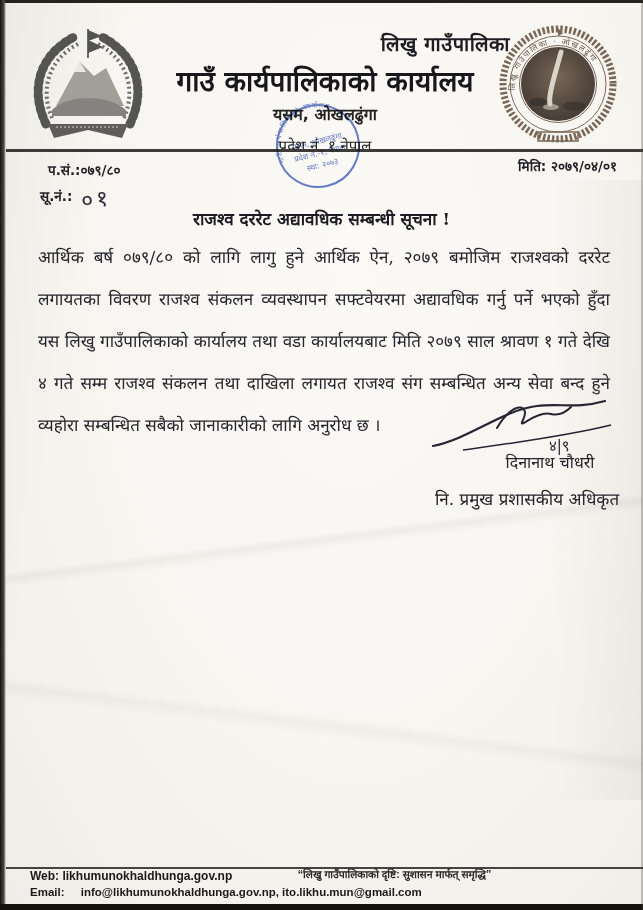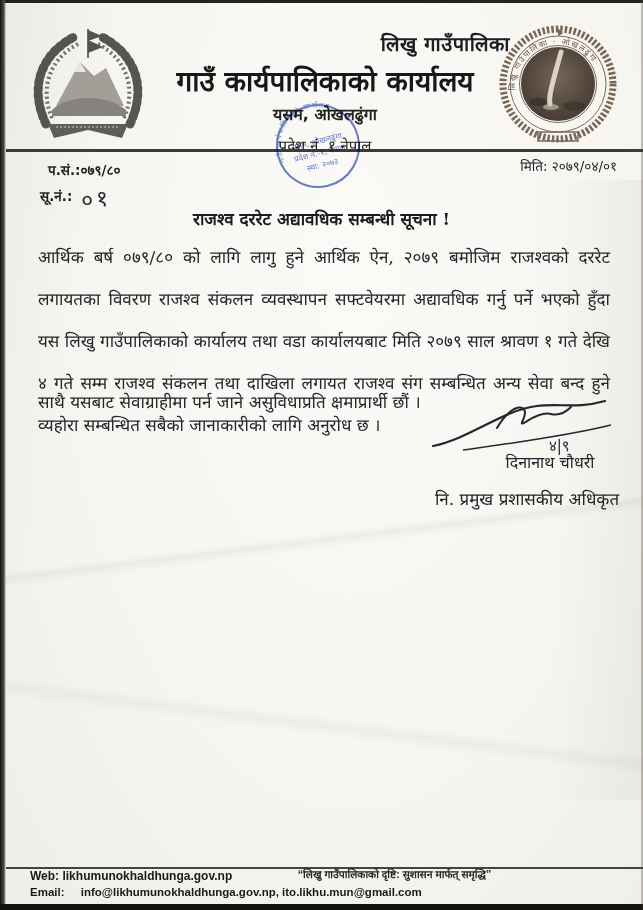--- a/index.html
+++ b/index.html
@@ -39,21 +39,21 @@
 
   .emblem { position:absolute; left:26px; top:26px; opacity:.88; }
   .seal   { position:absolute; left:492px; top:24px; opacity:.92; }
   .stamp  { position:absolute; left:243px; top:96px; z-index:5; opacity:.78; mix-blend-mode:multiply; }
 
   .rule-double { position:absolute; left:6px; right:0; top:149px;
     border-top:2px solid #3c3b37; height:3px; border-bottom:1px solid #3c3b37; }
 
   
   .ref  { position:absolute; left:48px; top:161px; font-size:13.5px; font-weight:700; color:#1e1e24; }
-  .date { position:absolute; right:26px; top:157px; font-size:13.5px; font-weight:400; color:#1e1e24;text-align:center; }
+  .date { position:absolute; right:26px; top:157px; font-size:13.5px; font-weight:700; color:#1e1e24;text-align:center; }
   .serial { position:absolute; left:40px; top:182px; font-size:13.5px; font-weight:700; color:#1e1e24; }
   .serial .hand { display:inline-block; font-size:23px; font-weight:300; color:#2f2d3a;
     transform:rotate(-6deg); margin-left:9px; vertical-align:-6px; letter-spacing:3px; }
 
   
   .subject { position:absolute; left:0; width:643px; top:207px; text-align:center;
     font-size:17px; font-weight:600; color:#1c1c22;
     font-family:"DejaVu Serif", serif; }
   .para { position:absolute; left:38px; width:572px; font-size:17px; line-height:42px;
     color:#25252c; font-family:"DejaVu Serif", serif; }
@@ -153,21 +153,20 @@
   <div class="rule-double"></div>
 
   <div class="ref">प.सं.:०७९/८०</div>
   <div class="date">मिति: २०७९/०४/०१</div>
   <div class="serial">
     <span>सू.नं.:</span><span class="hand">०१</span>
   </div>
 
   <div class="subject">राजश्व दररेट अद्यावधिक सम्बन्धी सूचना !</div>
   <p class="para para-1">आर्थिक बर्ष ०७९/८० को लागि लागु हुने आर्थिक ऐन, २०७९ बमोजिम राजश्वको दररेट लगायतका विवरण राजश्व संकलन व्यवस्थापन सफ्टवेयरमा अद्यावधिक गर्नु पर्ने भएको हुँदा यस लिखु गाउँपालिकाको कार्यालय तथा वडा कार्यालयबाट मिति २०७९ साल श्रावण १ गते देखि ४ गते सम्म राजश्व संकलन तथा दाखिला लगायत राजश्व संग सम्बन्धित अन्य सेवा बन्द हुने व्यहोरा सम्बन्धित सबैको जानाकारीको लागि अनुरोध छ ।</p>
-  <p class="para para-2">साथै यसबाट सेवाग्राहीमा पर्न जाने असुविधाप्रति क्षमाप्रार्थी छौं ।</p>
 
   <svg class="sig-svg" width="200" height="64" viewBox="0 0 200 64">
     <path d="M8,52 C46,44 78,16 112,12 C134,9 152,15 180,7" fill="none" stroke="#262531" stroke-width="2.2" stroke-linecap="round"></path>
     <path d="M72,34 C88,6 106,10 98,26 C92,38 110,16 126,20 C134,22 141,18 146,13" fill="none" stroke="#262531" stroke-width="2" stroke-linecap="round"></path>
     <path d="M38,56 C82,50 142,42 186,31" fill="none" stroke="#262531" stroke-width="1.5"></path>
     <text x="124" y="57" font-size="15" fill="#262531">४|९</text>
   </svg>
   <div class="sig-name">दिनानाथ चौधरी</div>
   <div class="sig-title">नि. प्रमुख प्रशासकीय अधिकृत</div>
 

